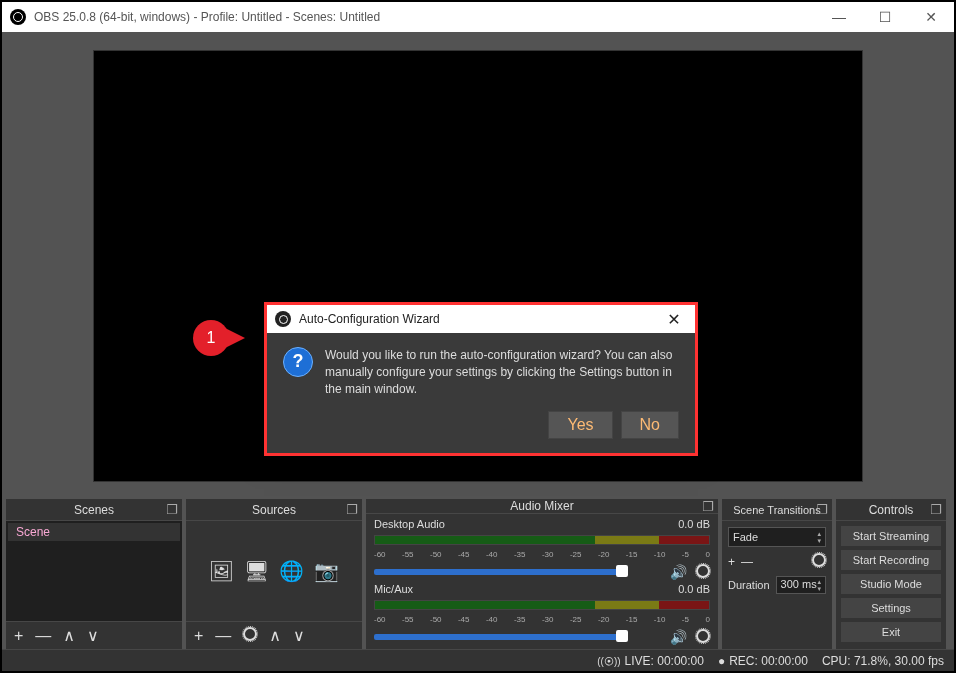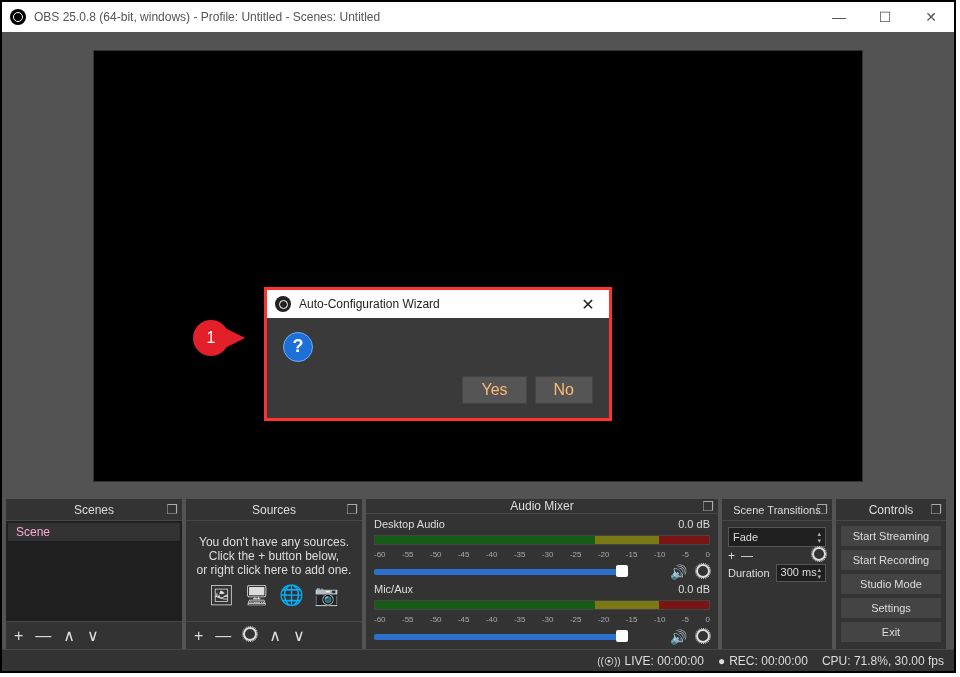--- a/index.html
+++ b/index.html
@@ -31,31 +31,31 @@
 .mch{display:flex;flex-direction:column;gap:5px}
 .mchhdr{display:flex;justify-content:space-between;font-size:11px}
 .meter{height:10px;background:#1a1a1a;border:1px solid #444;position:relative;overflow:hidden}
 .meter .grad{position:absolute;inset:0;background:linear-gradient(to right,#165c16 0%,#165c16 66%,#7a7a15 66%,#7a7a15 85%,#7a1515 85%,#7a1515 100%)}
 .ticks{display:flex;justify-content:space-between;font-size:8px;color:#aaa}
 .slider{height:6px;background:#2d6fcd;border-radius:2px;position:relative;margin:3px 40px 3px 0}
 .slider::after{content:'';position:absolute;right:-5px;top:-4px;width:12px;height:12px;background:#fff;border-radius:2px}
 .mrow{display:flex;align-items:center;gap:8px}
 .mrow .ctrls{display:flex;gap:8px;align-items:center;margin-left:auto;color:#ddd}
 .trans{width:110px}
-.transbody{flex:1;padding:6px;display:flex;flex-direction:column;gap:0;color:#ddd;font-size:12px}
+.transbody{flex:1;padding:6px;display:flex;flex-direction:column;gap:6px;color:#ddd;font-size:12px}
 .combo{background:#1f1f1f;border:1px solid #555;padding:2px 4px;display:flex;justify-content:space-between;align-items:center;font-size:11px}
 .transrow{display:flex;gap:6px;align-items:center}
 .spin{background:#1f1f1f;border:1px solid #555;padding:1px 4px;font-size:11px;flex:1;display:flex;justify-content:space-between}
 .controls{width:110px}
 .ctrlbody{flex:1;display:flex;flex-direction:column;gap:2px;padding:4px}
 .btn{background:#444;color:#ddd;font-size:11px;text-align:center;padding:4px;border:1px solid #333}
 .status{height:22px;background:#333;display:flex;align-items:center;justify-content:flex-end;font-size:12px;color:#ddd;gap:14px;padding:0 10px;border-top:1px solid #474747}
 .status .live::before{content:'((⦿))';margin-right:4px;font-size:10px}
 .status .rec::before{content:'●';margin-right:4px}
-.dialog{position:absolute;left:264px;top:287px;width:348px;background:#3a3a3a;border:3px solid #ff3232;box-shadow:0 4px 24px rgba(0,0,0,.5)}
+.dialog{position:absolute;left:264px;top:302px;width:434px;background:#3a3a3a;border:3px solid #ff3232;box-shadow:0 4px 24px rgba(0,0,0,.5)}
 .dlgtitle{height:28px;background:#fff;display:flex;align-items:center;padding-left:8px;color:#222;font-size:12px}
 .dlgtitle .logo{width:16px;height:16px;border-radius:50%;background:#222;margin-right:8px;display:flex;align-items:center;justify-content:center}
 .dlgtitle .logo::after{content:'';width:7px;height:7px;border:1px solid #fff;border-radius:50%}
 .dlgtitle .x{margin-left:auto;width:42px;height:100%;display:flex;align-items:center;justify-content:center;font-size:16px;color:#222}
 .dlgbody{padding:14px 16px;display:flex;gap:12px;color:#ddd;font-size:12px;line-height:1.4}
 .qicon{width:30px;height:30px;border-radius:50%;background:#1e6fd6;border:1px solid #6ab0ff;display:flex;align-items:center;justify-content:center;color:#fff;font-size:18px;font-weight:700;flex-shrink:0}
 .dlgbtns{display:flex;justify-content:flex-end;gap:8px;padding:0 16px 14px}
 .dbtn{background:#555;color:#fdba74;border:1px solid #444;padding:4px 18px;font-size:16px}
 .callout{position:absolute;left:193px;top:320px;width:54px;height:36px}
 .callout .bubble{width:36px;height:36px;background:#e3202a;border-radius:50%;display:flex;align-items:center;justify-content:center;color:#fff;font-size:16px;position:relative}
@@ -101,25 +101,20 @@
         <span>∨</span>
       </div>
     </div>
 
     <div class="dock sources">
       <div class="dockhdr">
         <span>Sources</span>
         <span class="pop">❐</span>
       </div>
       <div class="srcempty">
-        <div>
-          <div>You don't have any sources.</div>
-          <div>Click the + button below,</div>
-          <div>or right click here to add one.</div>
-        </div>
         <div class="srcicons">
           <span>🖼</span>
           <span>🖥</span>
           <span>🌐</span>
           <span>📷</span>
         </div>
       </div>
       <div class="docktoolbar">
         <span>+</span>
         <span>—</span>
@@ -255,20 +250,21 @@
 </div>
 
 <div class="dialog">
   <div class="dlgtitle">
     <div class="logo"></div>
     <span>Auto-Configuration Wizard</span>
     <div class="x">✕</div>
   </div>
   <div class="dlgbody">
     <div class="qicon">?</div>
+    <div>Would you like to run the auto-configuration wizard? You can also manually configure your settings by clicking the Settings button in the main window.</div>
   </div>
   <div class="dlgbtns">
     <div class="dbtn">Yes</div>
     <div class="dbtn">No</div>
   </div>
 </div>
 
 <div class="callout">
   <div class="bubble">1</div>
 </div>

